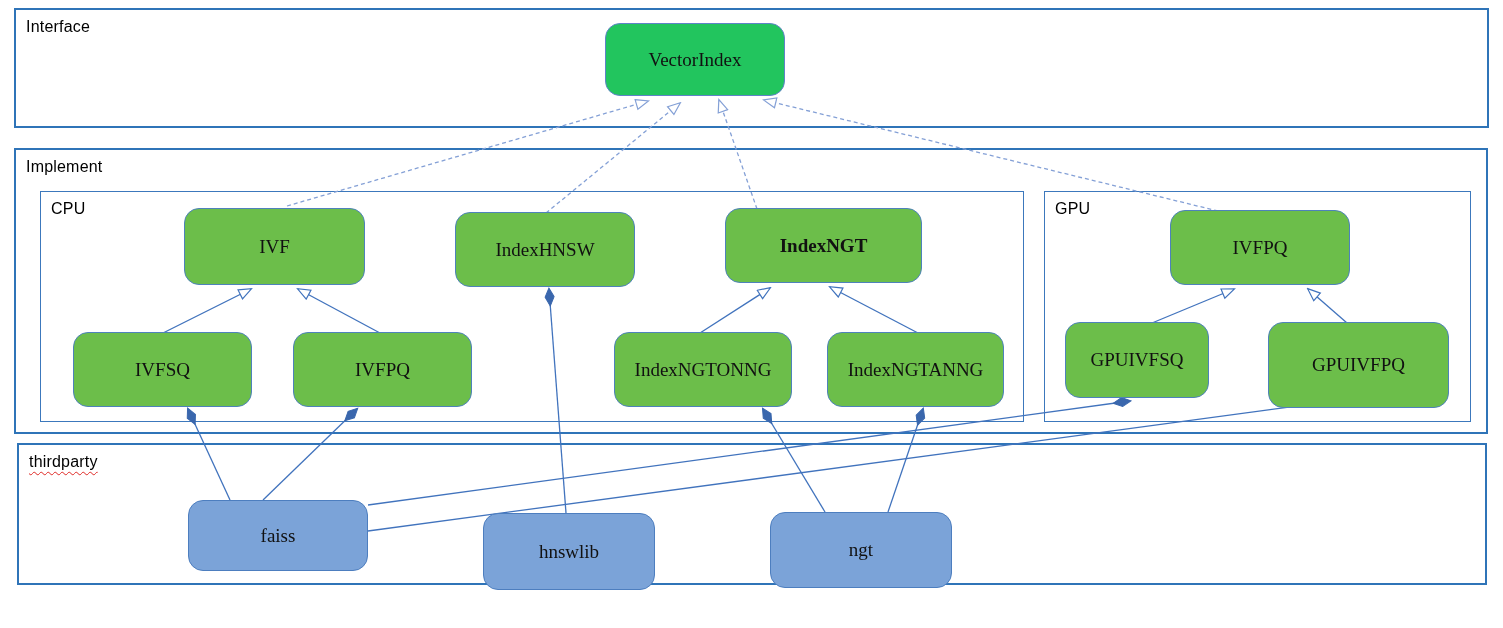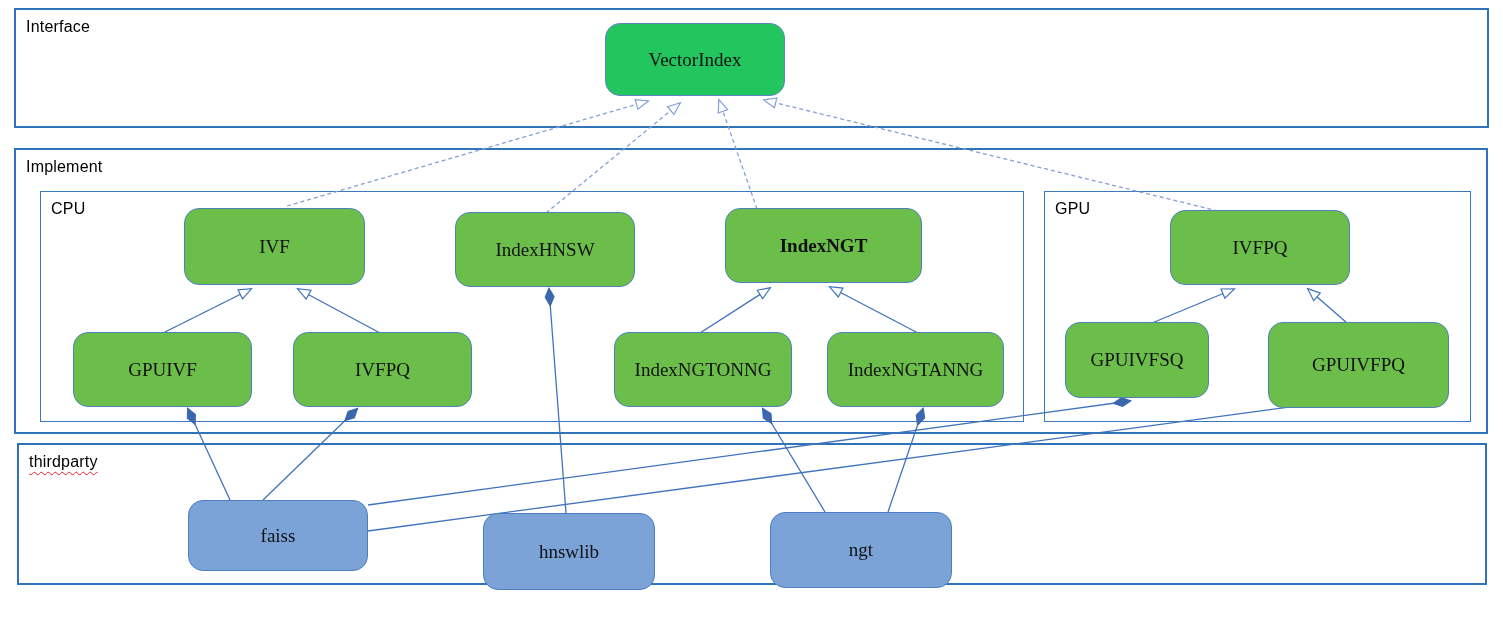--- a/index.html
+++ b/index.html
@@ -136,21 +136,21 @@
 
   <div class="node green" id="node-indexngt">
     <span>IndexNGT</span>
   </div>
 
   <div class="node green" id="node-gpuivf">
     <span>IVFPQ</span>
   </div>
 
   <div class="node green" id="node-ivfsq">
-    <span>GPUIVF</span>
+    <span>IVFSQ</span>
   </div>
 
   <div class="node green" id="node-ivfpq">
     <span>IVFPQ</span>
   </div>
 
   <div class="node green" id="node-indexngtonng">
     <span>IndexNGTONNG</span>
   </div>
 

